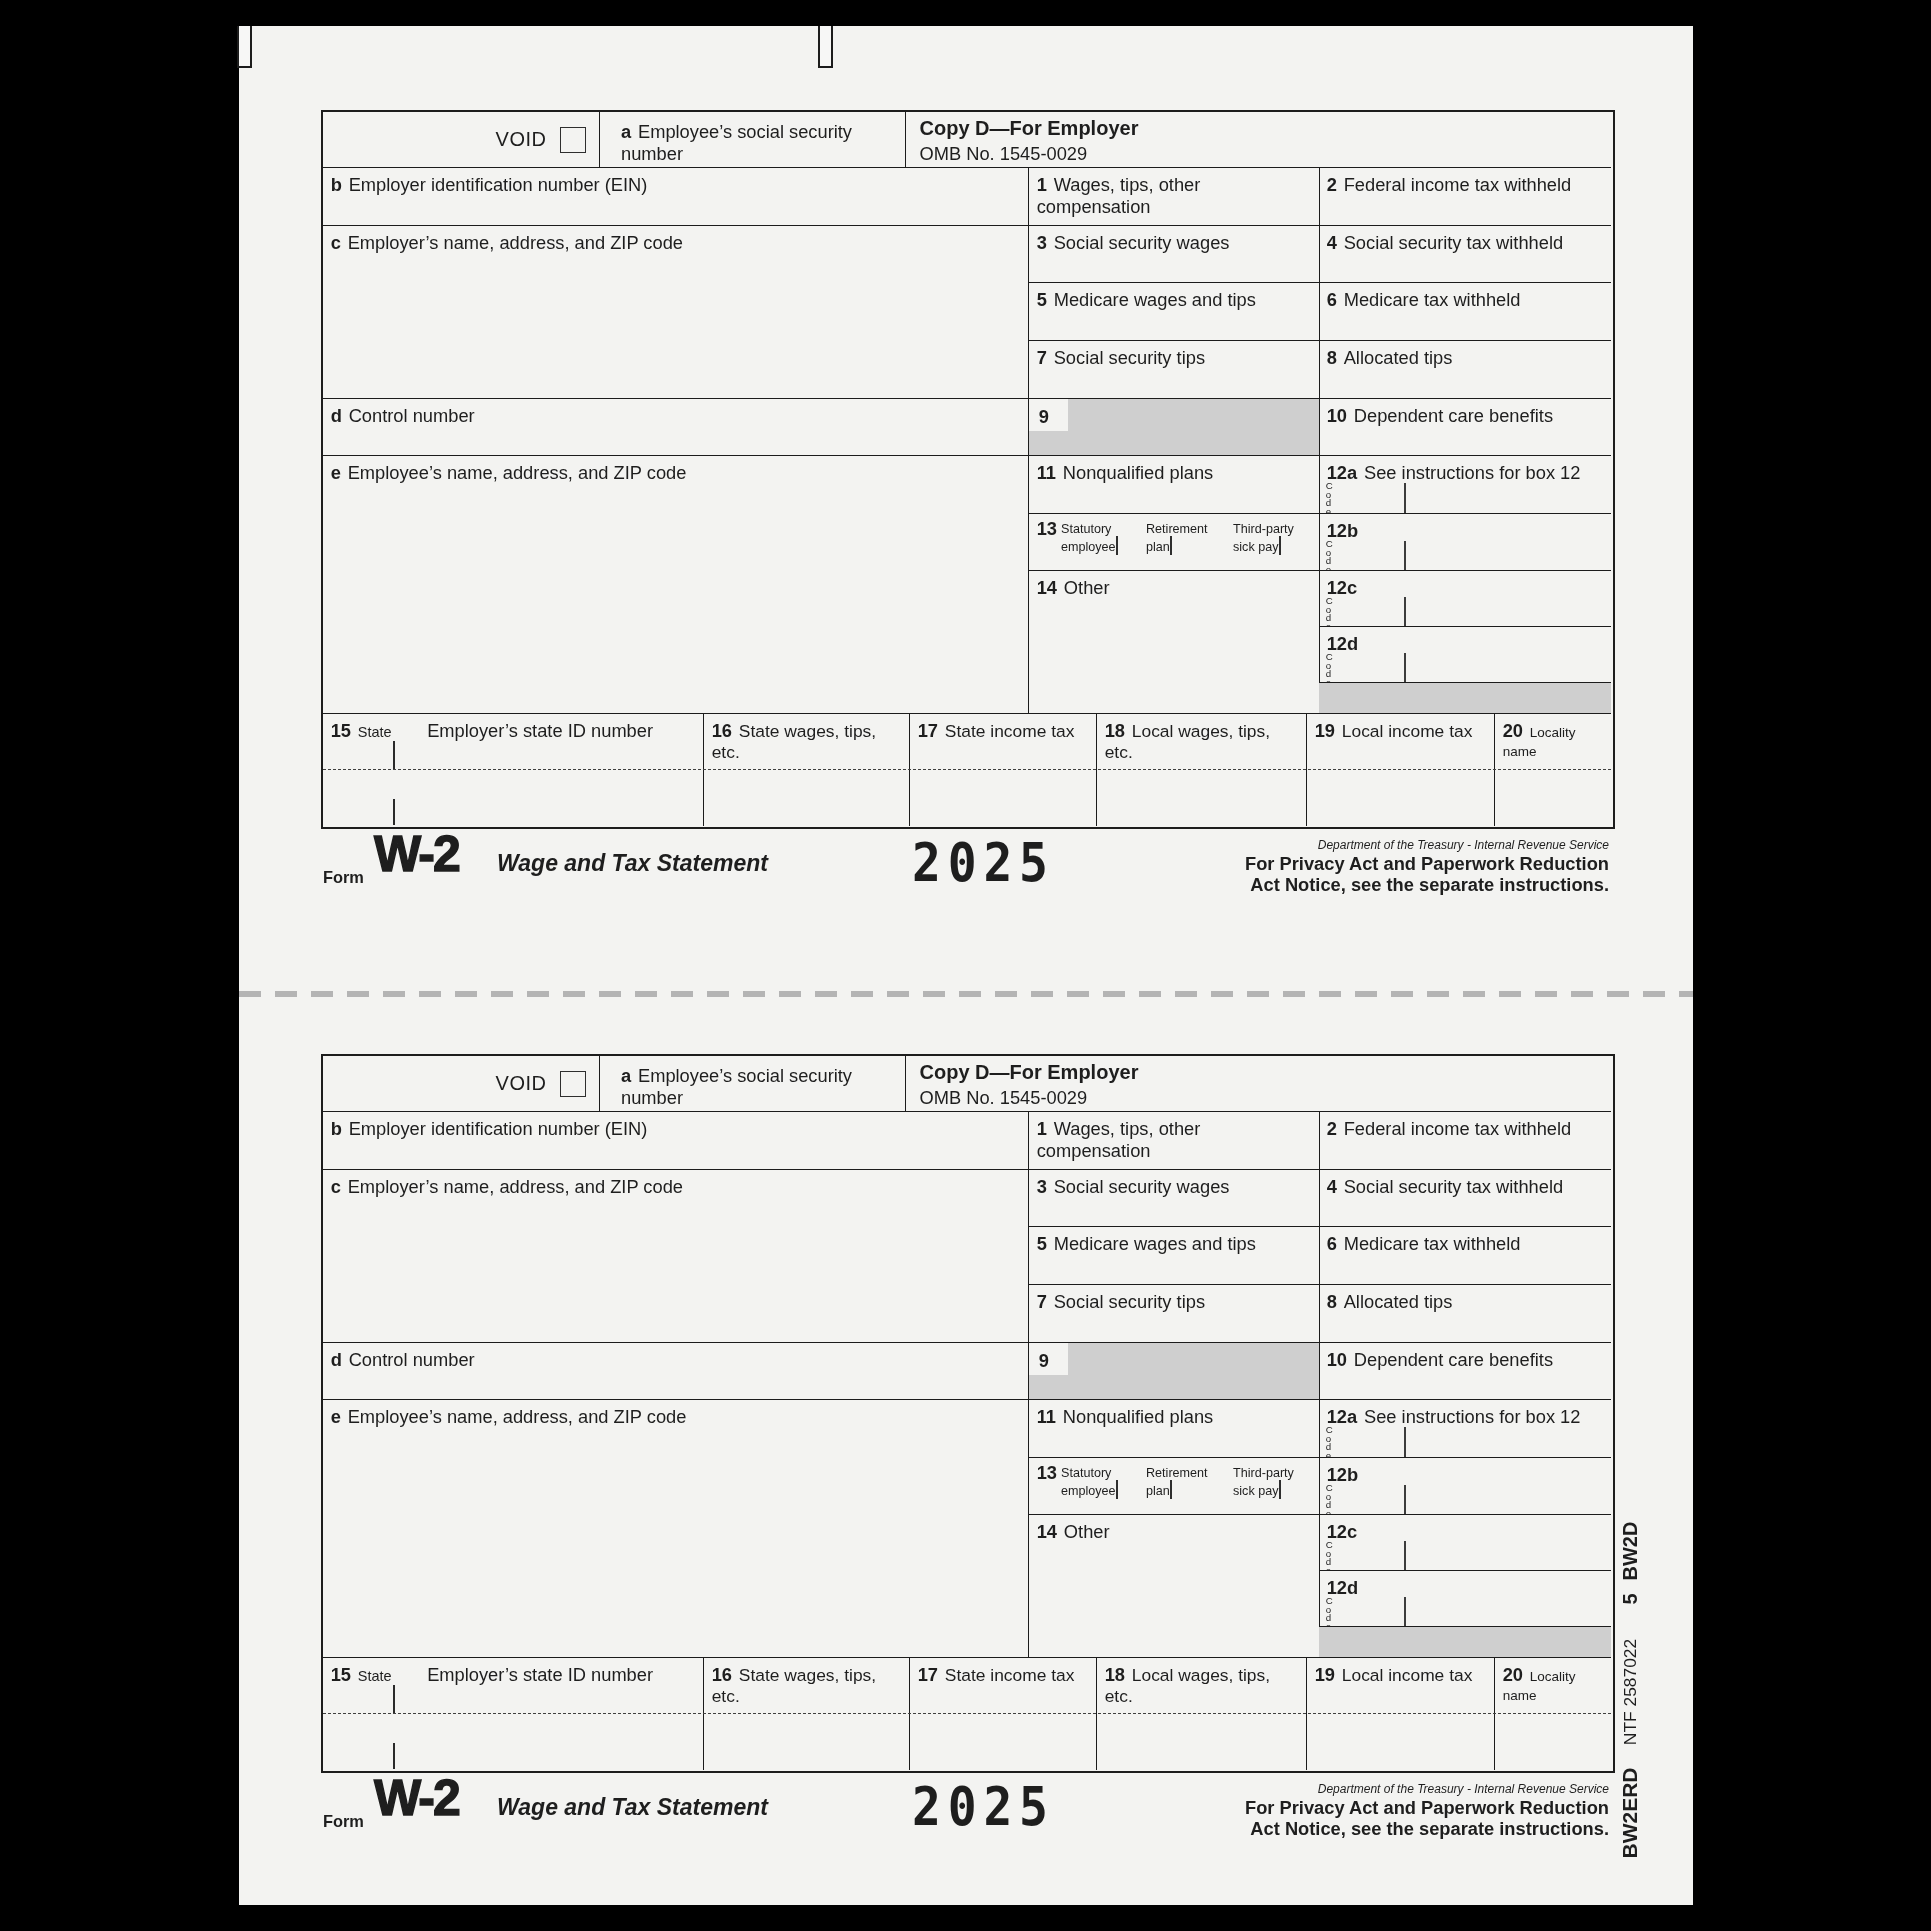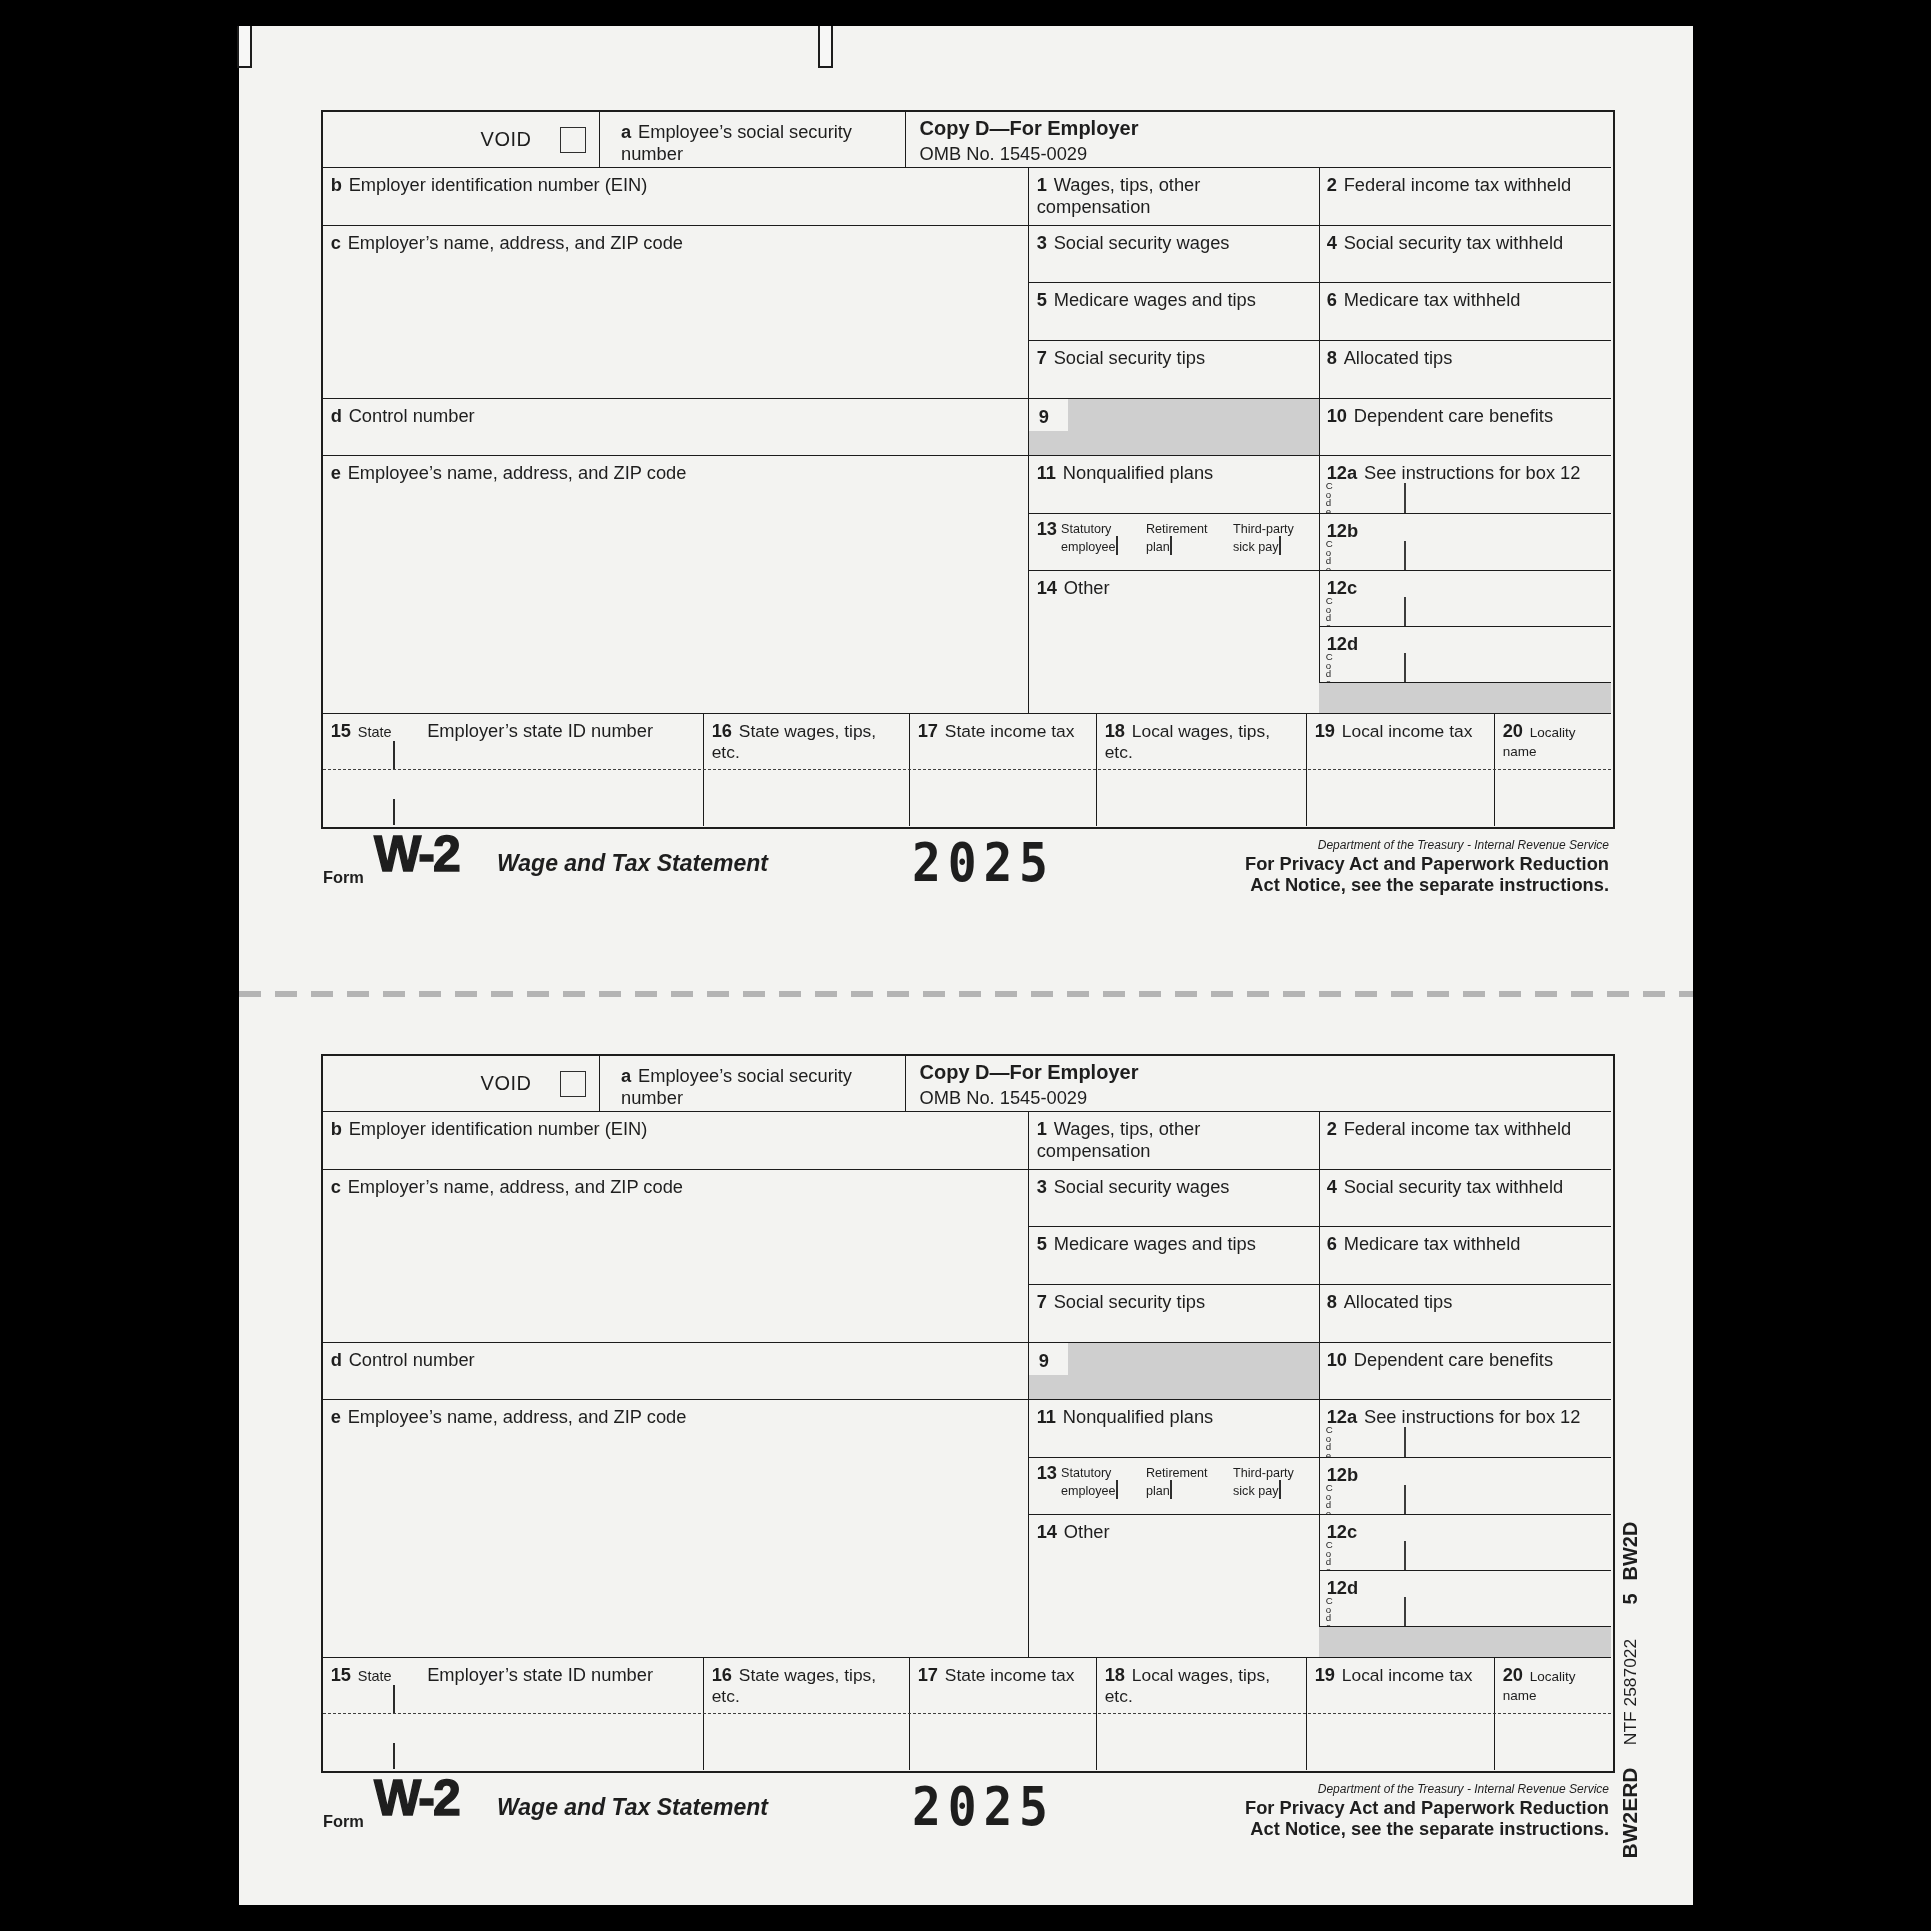--- a/index.html
+++ b/index.html
@@ -37,21 +37,21 @@
   }
   .cell{position:absolute;border-right:1.9px solid var(--ln);border-bottom:1.9px solid var(--ln);padding:5.8px 3.9px 0 7.7px;overflow:hidden;}
   .cell.noR{border-right:none;}
   .cell.noB{border-bottom:none;}
   .n{font-weight:bold;font-size:18.3px;margin-right:6.8px;}
   .l{font-size:18.3px;}
   .l.sm{font-size:14.5px;}
   .l.xs{font-size:13.5px;}
   .copy-title{font-weight:bold;font-size:20px;line-height:23px;}
   .omb{font-size:18.3px;margin-top:2.9px;}
-  .voidcell{display:flex;align-items:center;justify-content:flex-end;padding:0 13.5px 0 0;gap:28px;}
+  .voidcell{display:flex;align-items:center;justify-content:flex-end;padding:0 13.5px 0 0;gap:13px;}
   .voidlbl{font-size:20px;letter-spacing:0.5px;}
   .cb{width:26px;height:26px;border:1.9px solid #2e2e2e;background:var(--paper);}
   .cb.sm{width:25px;height:25px;}
   .shadecell{background:var(--shade);}
   .chip9{position:absolute;left:0;top:0;width:39px;height:32px;background:var(--paper);
          font-weight:bold;font-size:18.3px;padding:6.8px 0 0 9.7px;}
   .code{
     position:absolute;left:6.8px;top:26px;width:8.7px;
     font-size:9.7px;line-height:8.7px;word-break:break-all;letter-spacing:0;
   }

